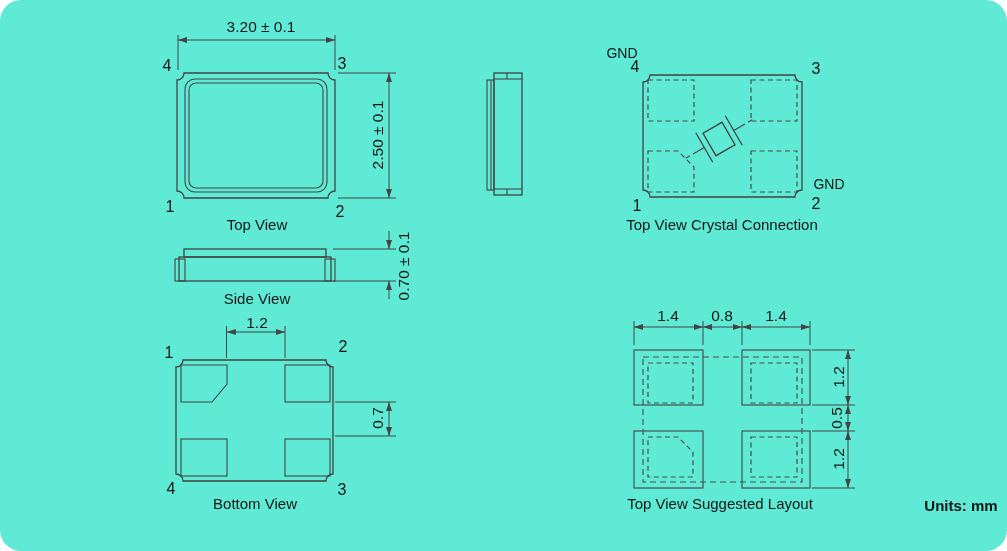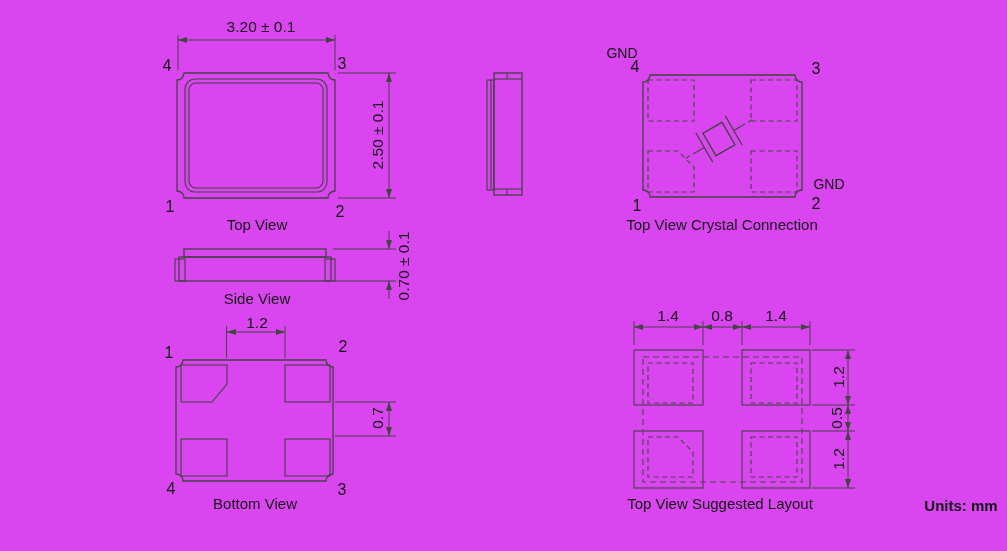--- a/index.html
+++ b/index.html
@@ -1,21 +1,22 @@
 <!DOCTYPE html>
 <html><head>
 <meta charset="utf-8">
 <style>
   html,body{margin:0;padding:0;background:#ffffff;}
   .stage{
     position:relative;
     width:1007px;height:551px;
-    background:#d946ef;
+    background:#5eead4;
     font-family:"Liberation Sans", sans-serif;
     overflow:hidden;
+    border-radius:21px;
   }
   svg{position:absolute;left:0;top:0;}
   svg text{
     font-family:"Liberation Sans", sans-serif;
     fill:#161616;
     text-anchor:middle;
     dominant-baseline:central;
   }
   .t-dim{font-size:15.5px;}
   .t-pin{font-size:16px;}

